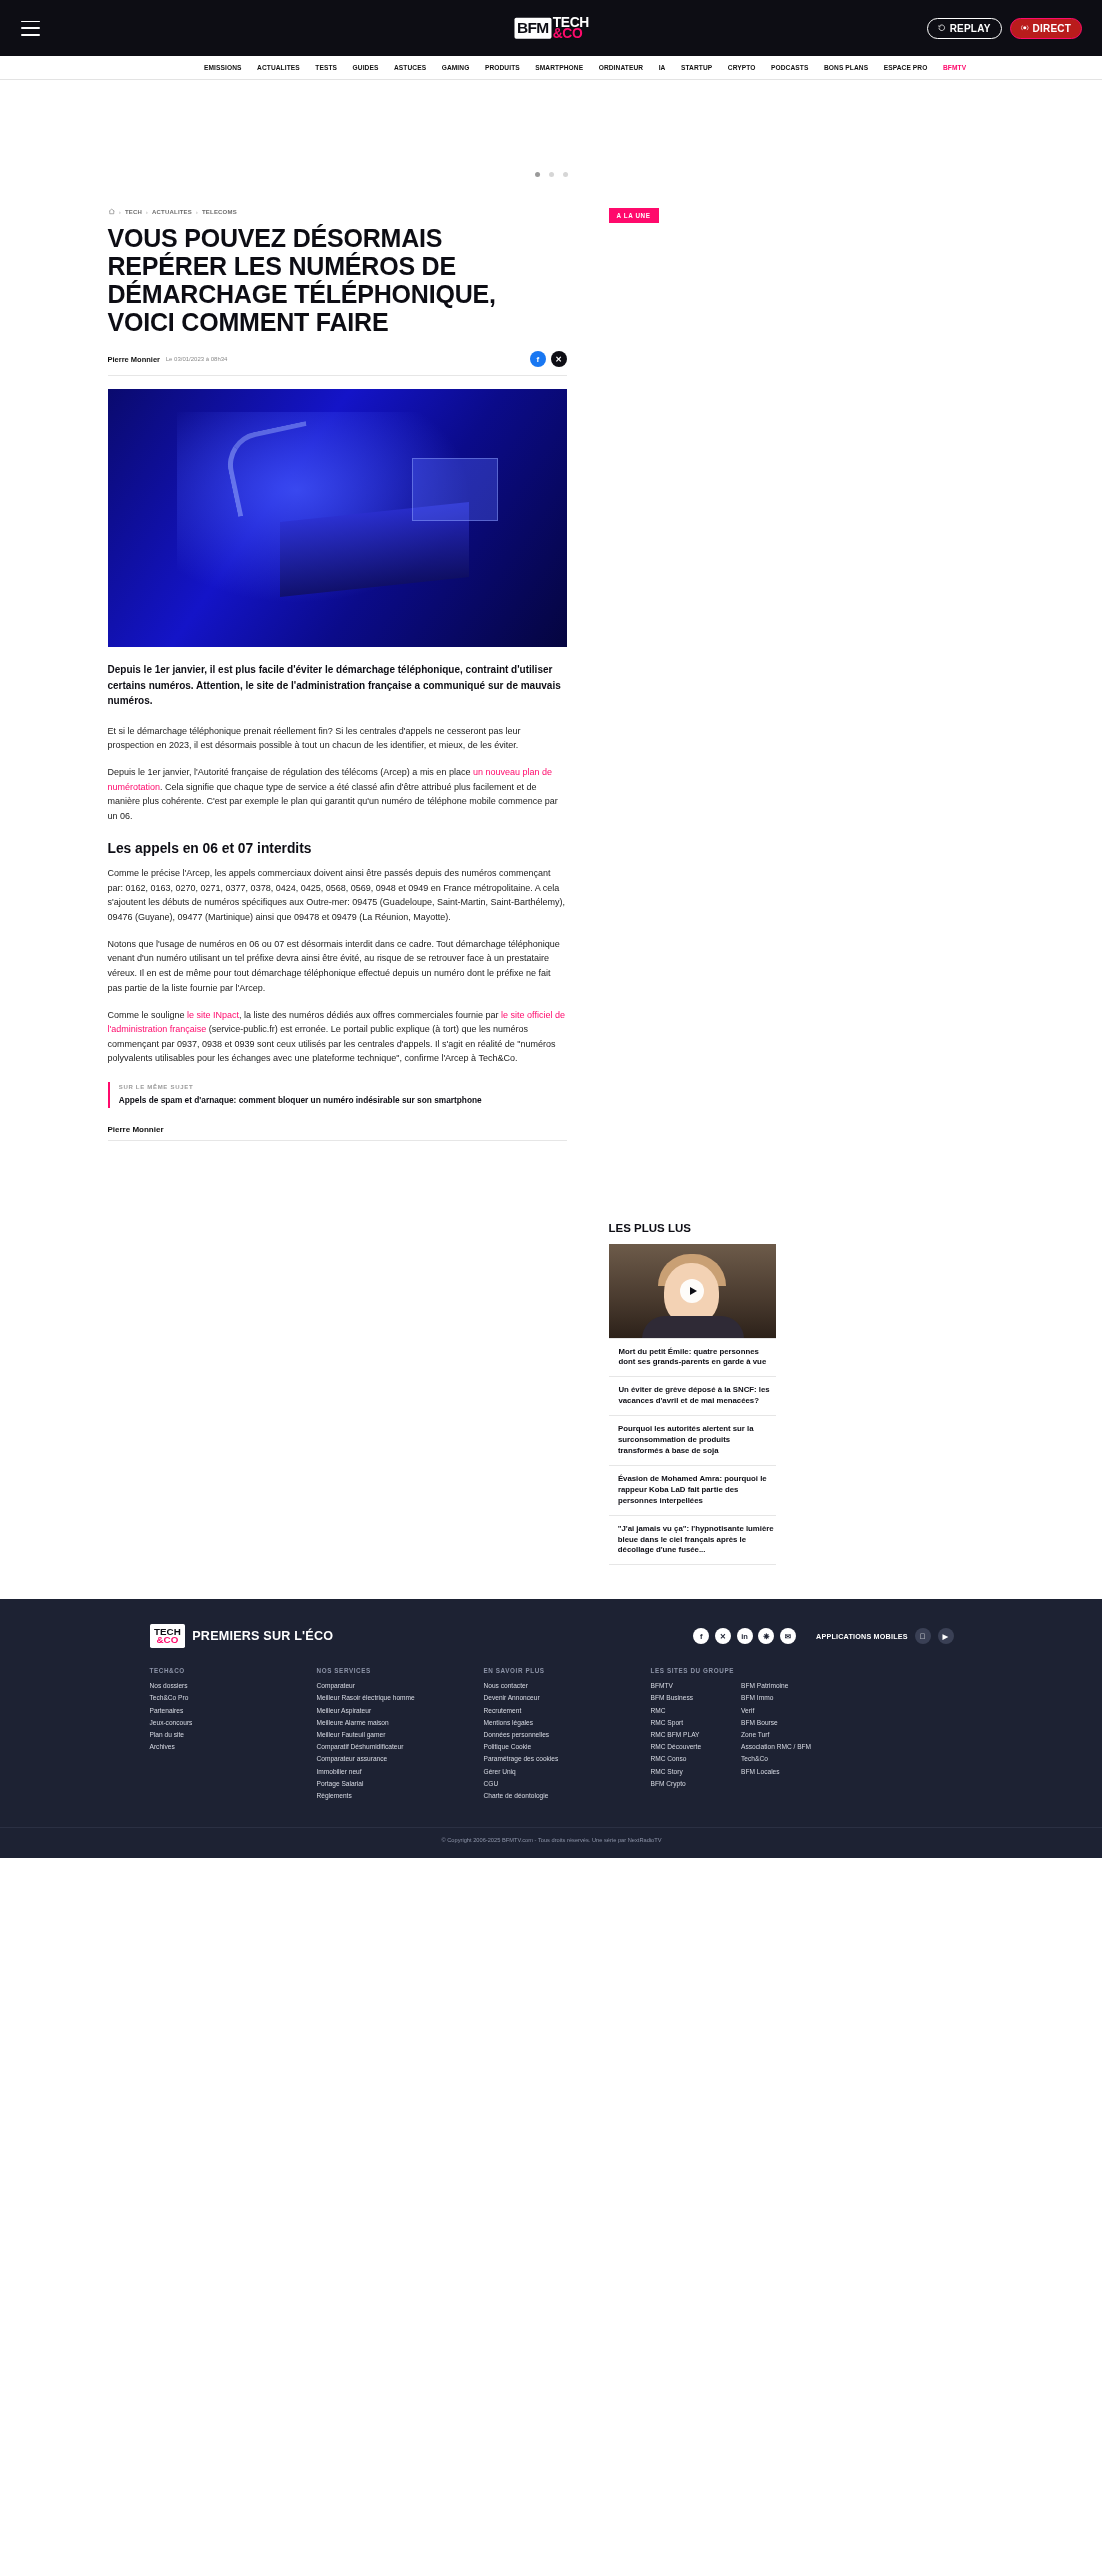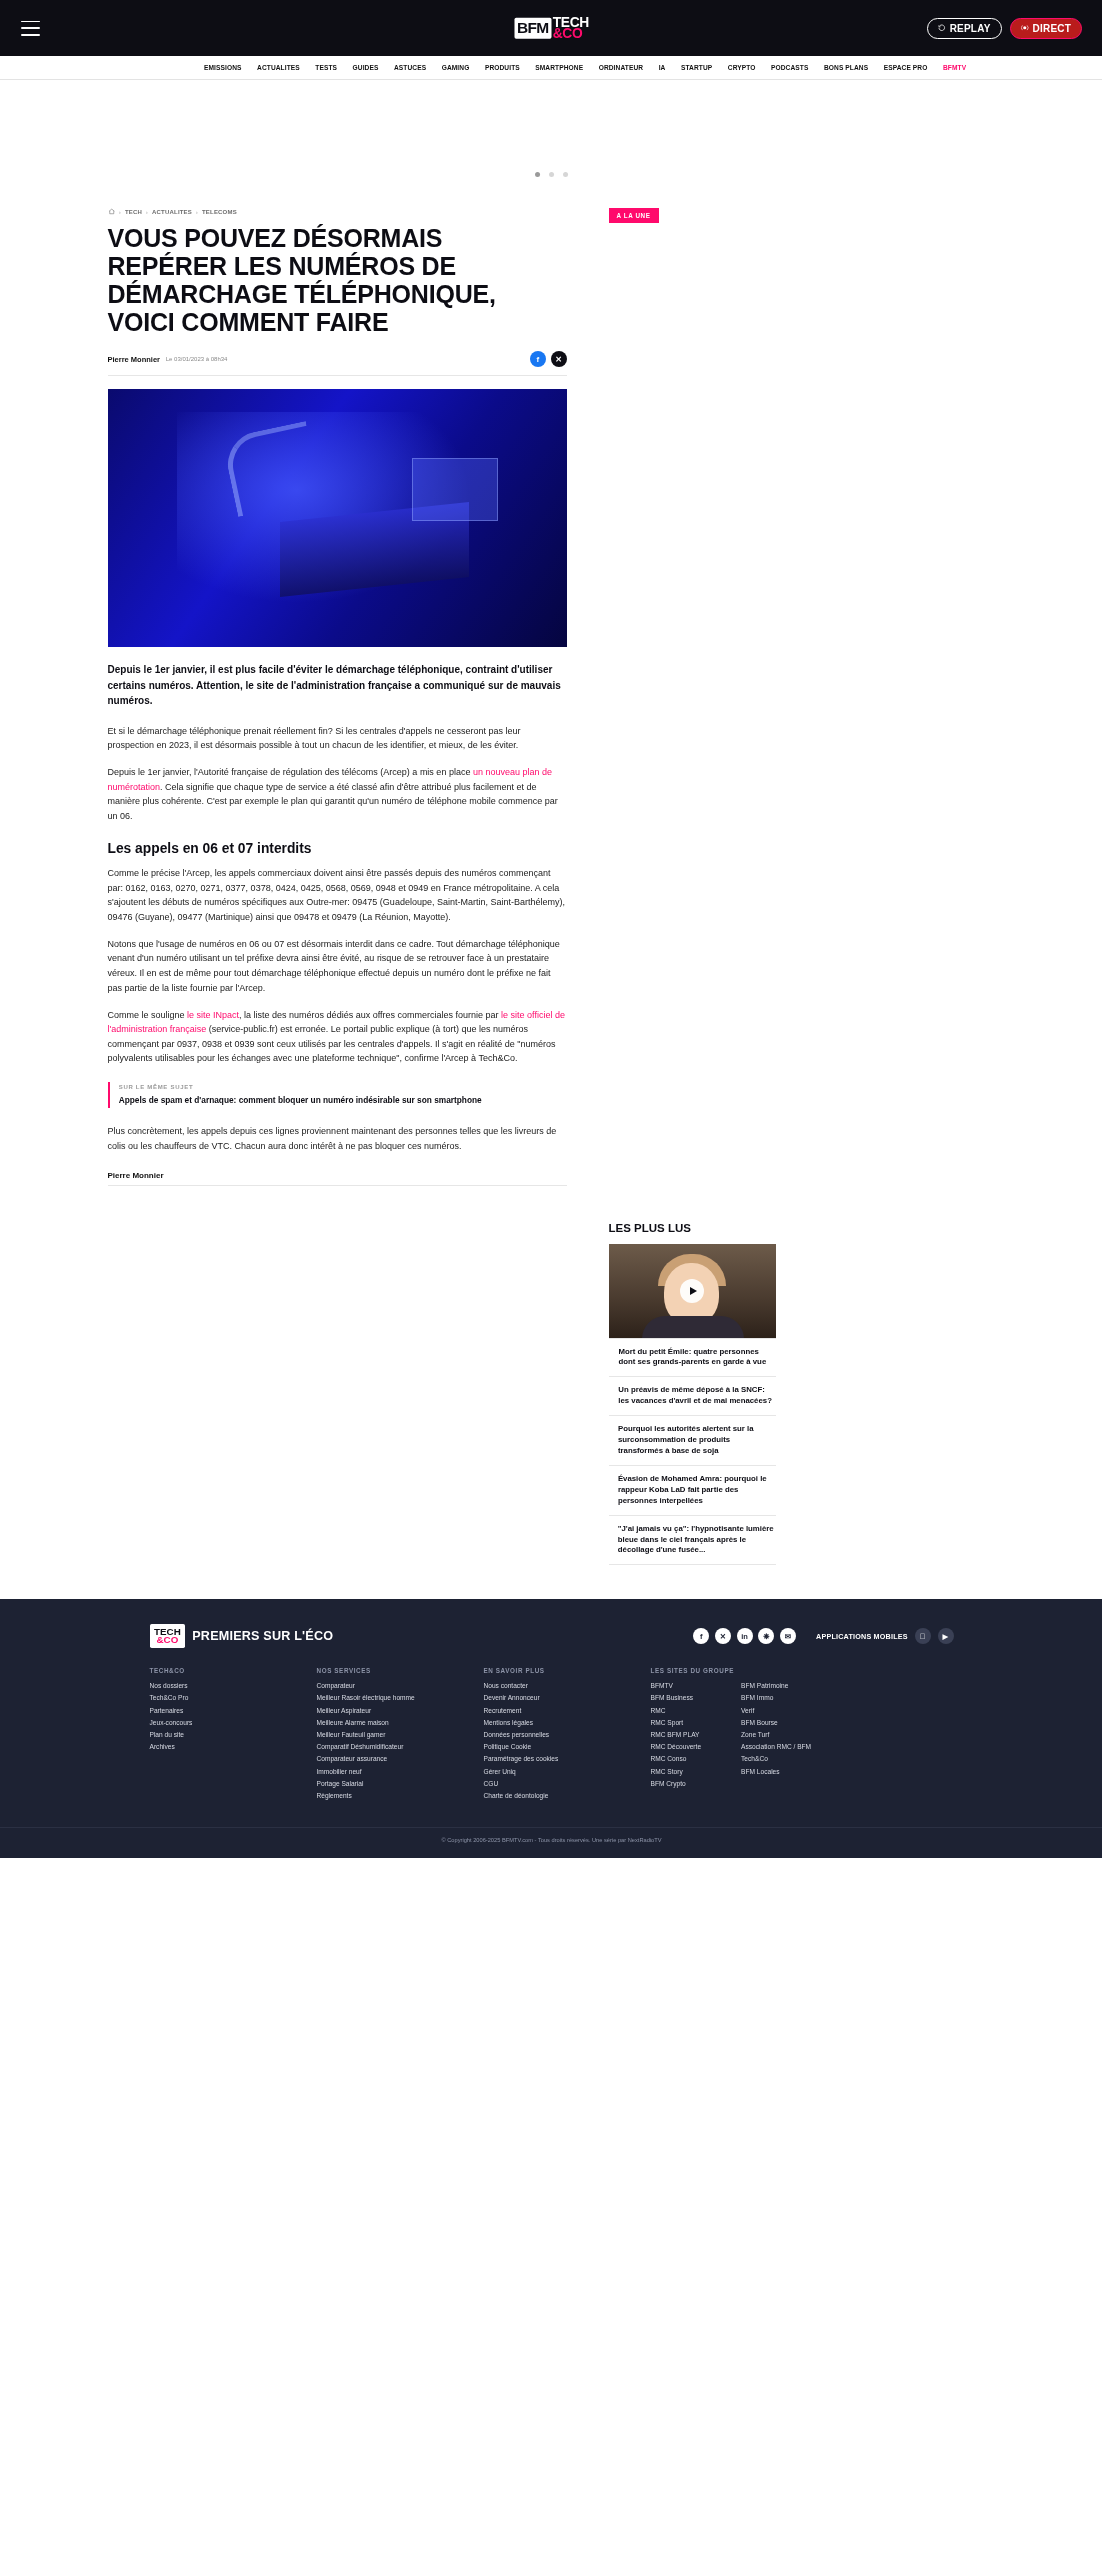--- a/index.html
+++ b/index.html
@@ -298,21 +298,20 @@
         <p class="body">Comme le précise l'Arcep, les appels commerciaux doivent ainsi être passés depuis des numéros commençant par: 0162, 0163, 0270, 0271, 0377, 0378, 0424, 0425, 0568, 0569, 0948 et 0949 en France métropolitaine. A cela s'ajoutent les débuts de numéros spécifiques aux Outre-mer: 09475 (Guadeloupe, Saint-Martin, Saint-Barthélemy), 09476 (Guyane), 09477 (Martinique) ainsi que 09478 et 09479 (La Réunion, Mayotte).</p>
         <p class="body">Notons que l'usage de numéros en 06 ou 07 est désormais interdit dans ce cadre. Tout démarchage téléphonique venant d'un numéro utilisant un tel préfixe devra ainsi être évité, au risque de se retrouver face à un prestataire véreux. Il en est de même pour tout démarchage téléphonique effectué depuis un numéro dont le préfixe ne fait pas partie de la liste fournie par l'Arcep.</p>
         <p class="body">Comme le souligne <a>le site INpact</a>, la liste des numéros dédiés aux offres commerciales fournie par <a>le site officiel de l'administration française</a> (service-public.fr) est erronée. Le portail public explique (à tort) que les numéros commençant par 0937, 0938 et 0939 sont ceux utilisés par les centrales d'appels. Il s'agit en réalité de "numéros polyvalents utilisables pour les échanges avec une plateforme technique", confirme l'Arcep à Tech&amp;Co.</p>
       </div>
 
     <div class="same-subject">
       <div class="lbl">SUR LE MÊME SUJET</div>
       <div class="ttl">Appels de spam et d'arnaque: comment bloquer un numéro indésirable sur son smartphone</div>
     </div>
 
-    <p class="body">Plus concrètement, les appels depuis ces lignes proviennent maintenant des personnes telles que les livreurs de colis ou les chauffeurs de VTC. Chacun aura donc intérêt à ne pas bloquer ces numéros.</p>
 
     <div class="signature">Pierre Monnier</div>
     <div class="rule"></div>
   </div>
 
   <div class="col-side">
 
     <div>
       <div class="alaune-head">A LA UNE</div>
     </div>
@@ -326,21 +325,21 @@
         <div class="coat"></div>
         <div class="play"></div>
       </div>
       <div id="mostread-list">
           <div class="mr-item">
             <div class="num"></div>
             <div class="t">Mort du petit Émile: quatre personnes dont ses grands-parents en garde à vue</div>
           </div>
           <div class="mr-item">
             <div class="num"></div>
-            <div class="t">Un préavis de même déposé à la SNCF: les vacances d'avril et de mai menacées?</div>
+            <div class="t">Un éviter de grève déposé à la SNCF: les vacances d'avril et de mai menacées?</div>
           </div>
           <div class="mr-item">
             <div class="num"></div>
             <div class="t">Pourquoi les autorités alertent sur la surconsommation de produits transformés à base de soja</div>
           </div>
           <div class="mr-item">
             <div class="num"></div>
             <div class="t">Évasion de Mohamed Amra: pourquoi le rappeur Koba LaD fait partie des personnes interpellées</div>
           </div>
           <div class="mr-item">

